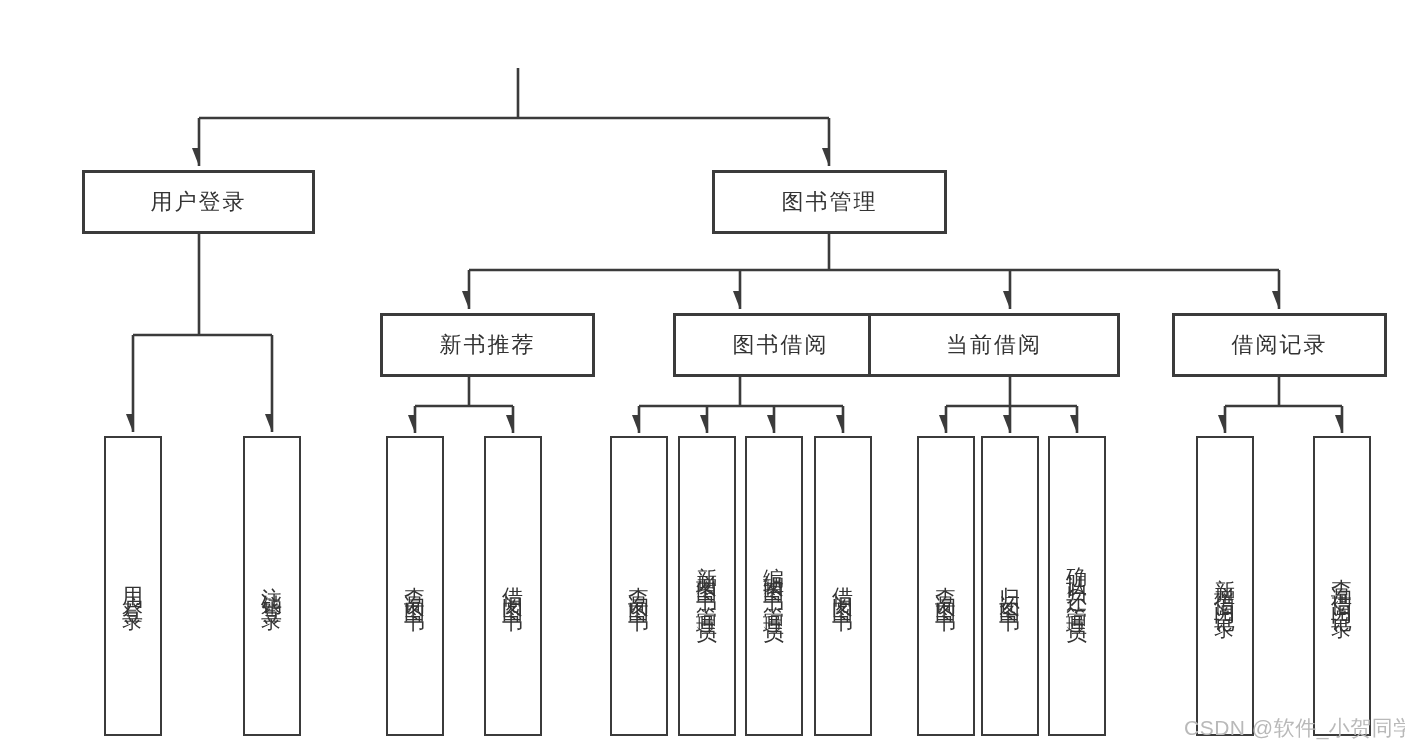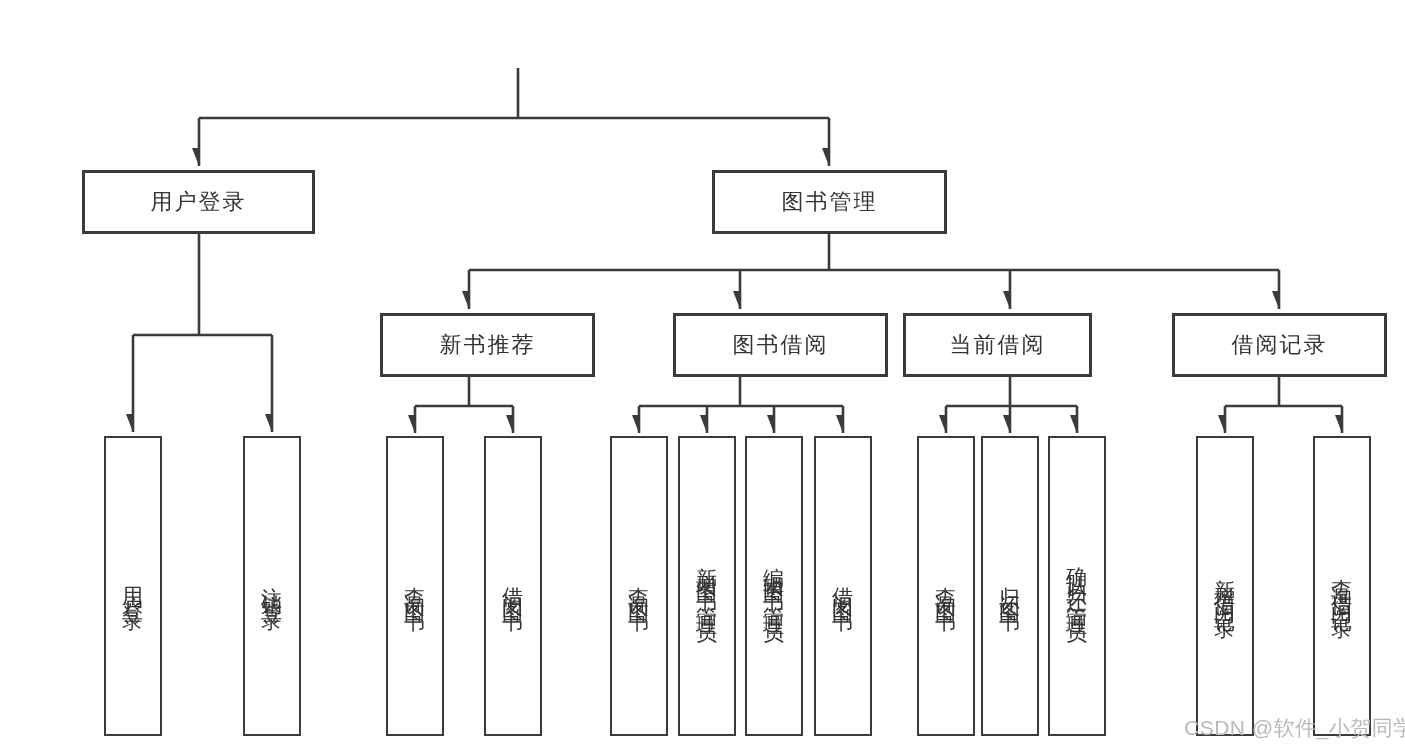--- a/index.html
+++ b/index.html
@@ -130,21 +130,21 @@
   <div class="node lvl2" style="left:712px; top:170px; width:235px;">
     <span>图书管理</span>
   </div>
 
   <div class="node lvl3" style="left:380px; top:313px; width:215px;">
     <span>新书推荐</span>
   </div>
   <div class="node lvl3" style="left:633px; top:313px; width:215px;margin-left:40px;">
     <span>图书借阅</span>
   </div>
-  <div class="node lvl3" style="left:903px; top:313px; width:189px;">
+  <div class="node lvl3" style="left:868px; top:313px; width:252px;">
     <span>当前借阅</span>
   </div>
   <div class="node lvl3" style="left:1172px; top:313px; width:215px;">
     <span>借阅记录</span>
   </div>
 
   <div class="leaf" style="left:104px;">
     <span class="vtext">用户登录</span>
   </div>
   <div class="leaf" style="left:243px;">

